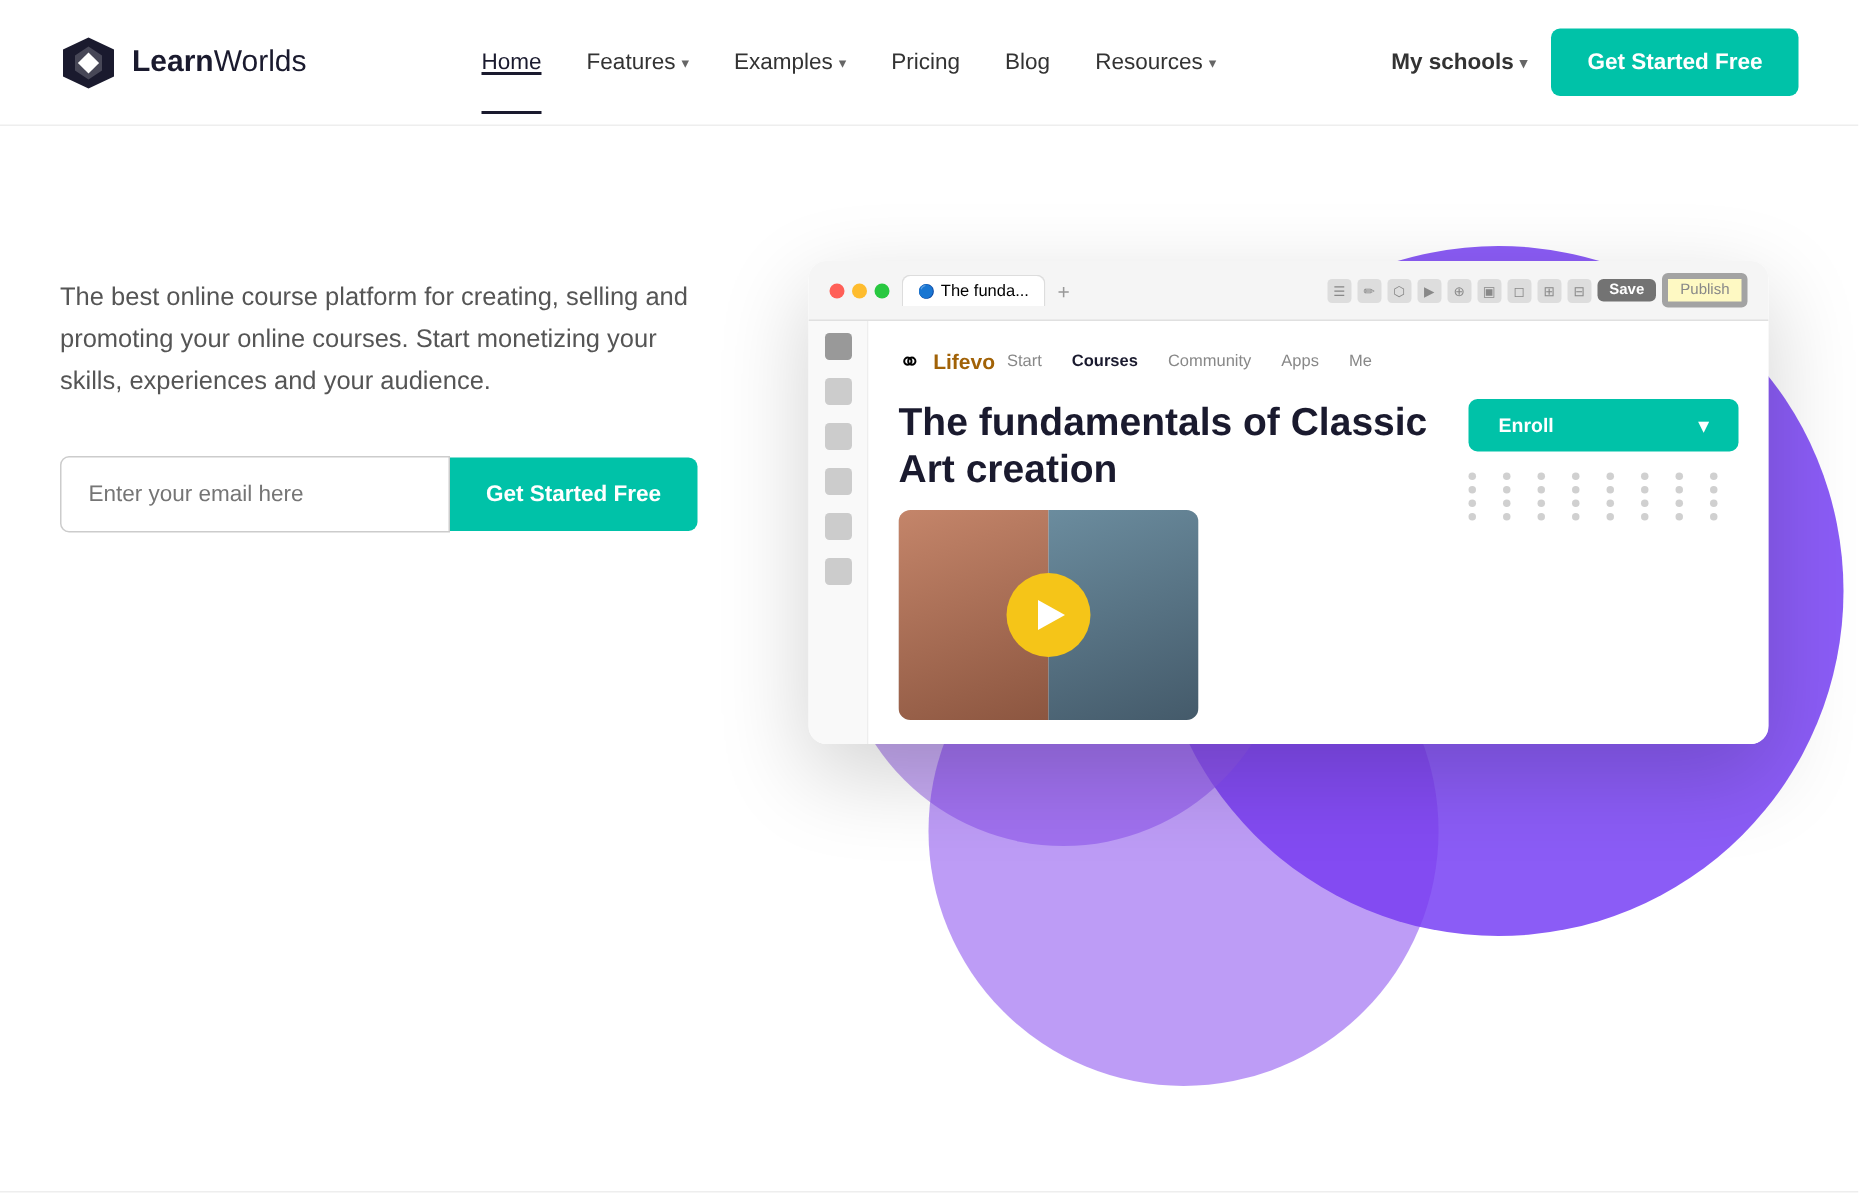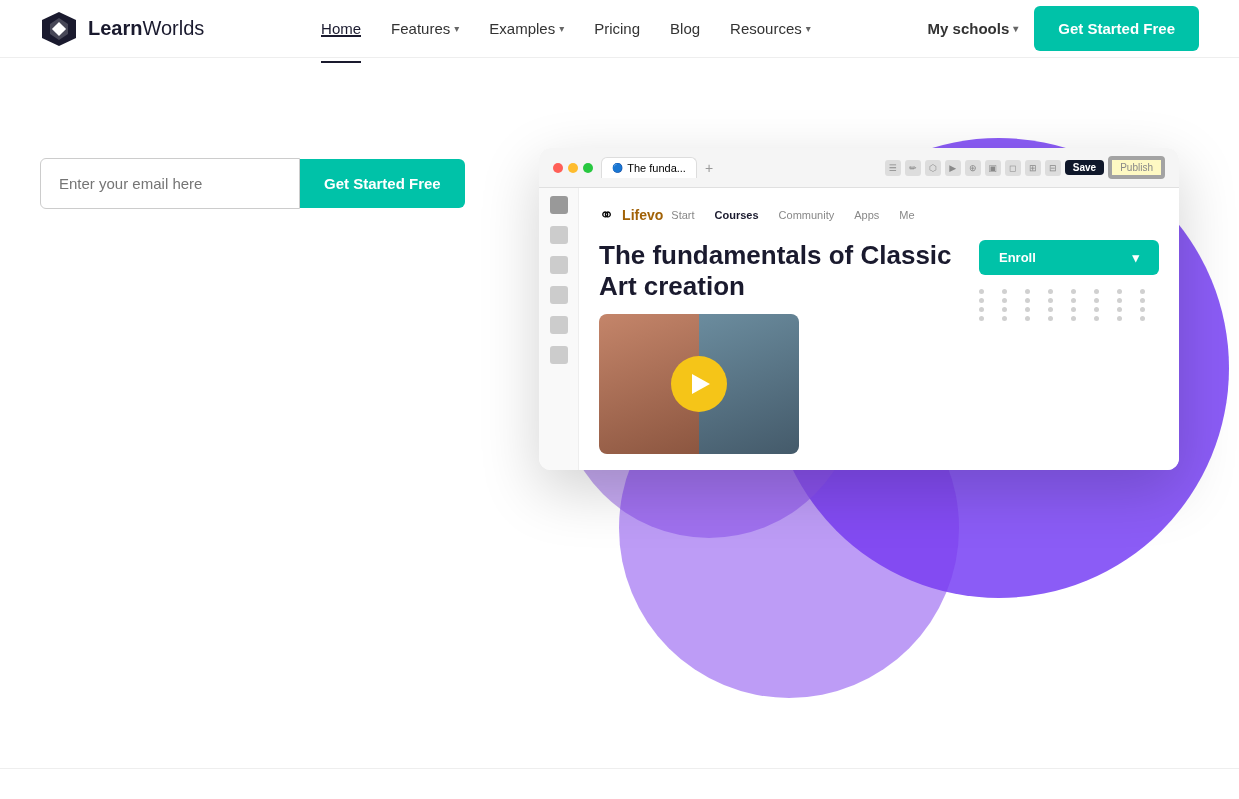--- a/index.html
+++ b/index.html
@@ -1,21 +1,21 @@
 <!DOCTYPE html>
 <html><head>
   <meta charset="utf-8">
   <style>
     * { margin: 0; padding: 0; box-sizing: border-box; }
     body { font-family: -apple-system, BlinkMacSystemFont, 'Segoe UI', sans-serif; background: #fff; width: 1239px; min-height: 799px; overflow-x: hidden; }
 
     
     nav {
       display: flex; align-items: center; justify-content: space-between;
-      padding: 0 40px; height: 58px; border-bottom: 1px solid #eee;
+      padding: 0 40px; height: 84px; border-bottom: 1px solid #eee;
       position: relative;
     }
     .nav-logo { display: flex; align-items: center; gap: 10px; text-decoration: none; }
     .nav-logo-text { font-size: 20px; font-weight: 600; color: #1a1a2e; }
     .nav-logo-text span { font-weight: 300; }
     .nav-links { display: flex; align-items: center; gap: 30px; }
     .nav-link {
       text-decoration: none; color: #333; font-size: 15px; font-weight: 500;
       display: flex; align-items: center; gap: 4px; cursor: pointer;
     }
@@ -102,21 +102,21 @@
     .browser-tab {
       background: white; border-radius: 6px 6px 0 0; padding: 4px 10px;
       font-size: 11px; border: 1px solid #ddd; border-bottom: none;
       display: flex; align-items: center; gap: 4px;
     }
     .browser-toolbar {
       display: flex; align-items: center; gap: 4px;
       font-size: 10px; color: #888;
     }
     .browser-toolbar-icon { width: 16px; height: 16px; background: #ddd; border-radius: 3px; display: flex; align-items: center; justify-content: center; font-size: 9px; }
-    .save-btn { background: #0f172a; color: white; border-radius: 4px; padding: 2px 8px; font-size: 10px; font-weight: 600; text-align: right; }
+    .save-btn { background: #737373; color: white; border-radius: 4px; padding: 2px 8px; font-size: 10px; font-weight: 600; text-align: right; }
     .preview-btn { background: #fef9c3; border: 4px solid #a3a3a3; border-radius: 4px; padding: 2px 8px; font-size: 10px; }
 
     .browser-body { display: flex; }
     .browser-sidebar {
       width: 40px; background: #f9f9f9; border-right: 1px solid #eee;
       padding: 8px 0; display: flex; flex-direction: column; align-items: center; gap: 12px;
     }
     .sidebar-icon { width: 18px; height: 18px; background: #ccc; border-radius: 3px; }
     .browser-main { flex: 1; padding: 16px 20px; background: #fff; }
 
@@ -202,20 +202,21 @@
     <div class="nav-myschools">
       <span>My schools</span>
       <span class="chevron">▾</span>
     </div>
     <button class="btn-cta">Get Started Free</button>
   </div>
 </nav>
 
 <section class="hero">
   <div class="hero-left">
+    <p class="hero-desc">The best online course platform for creating, selling and promoting your online courses. Start monetizing your skills, experiences and your audience.</p>
     <div class="hero-form">
       <input class="hero-input" type="email" placeholder="Enter your email here" style="">
       <button class="btn-hero-cta">Get Started Free</button>
     </div>
   </div>
 
   <div class="hero-right">
     <div class="hero-visual">
 
       <div class="circle-purple"></div>

